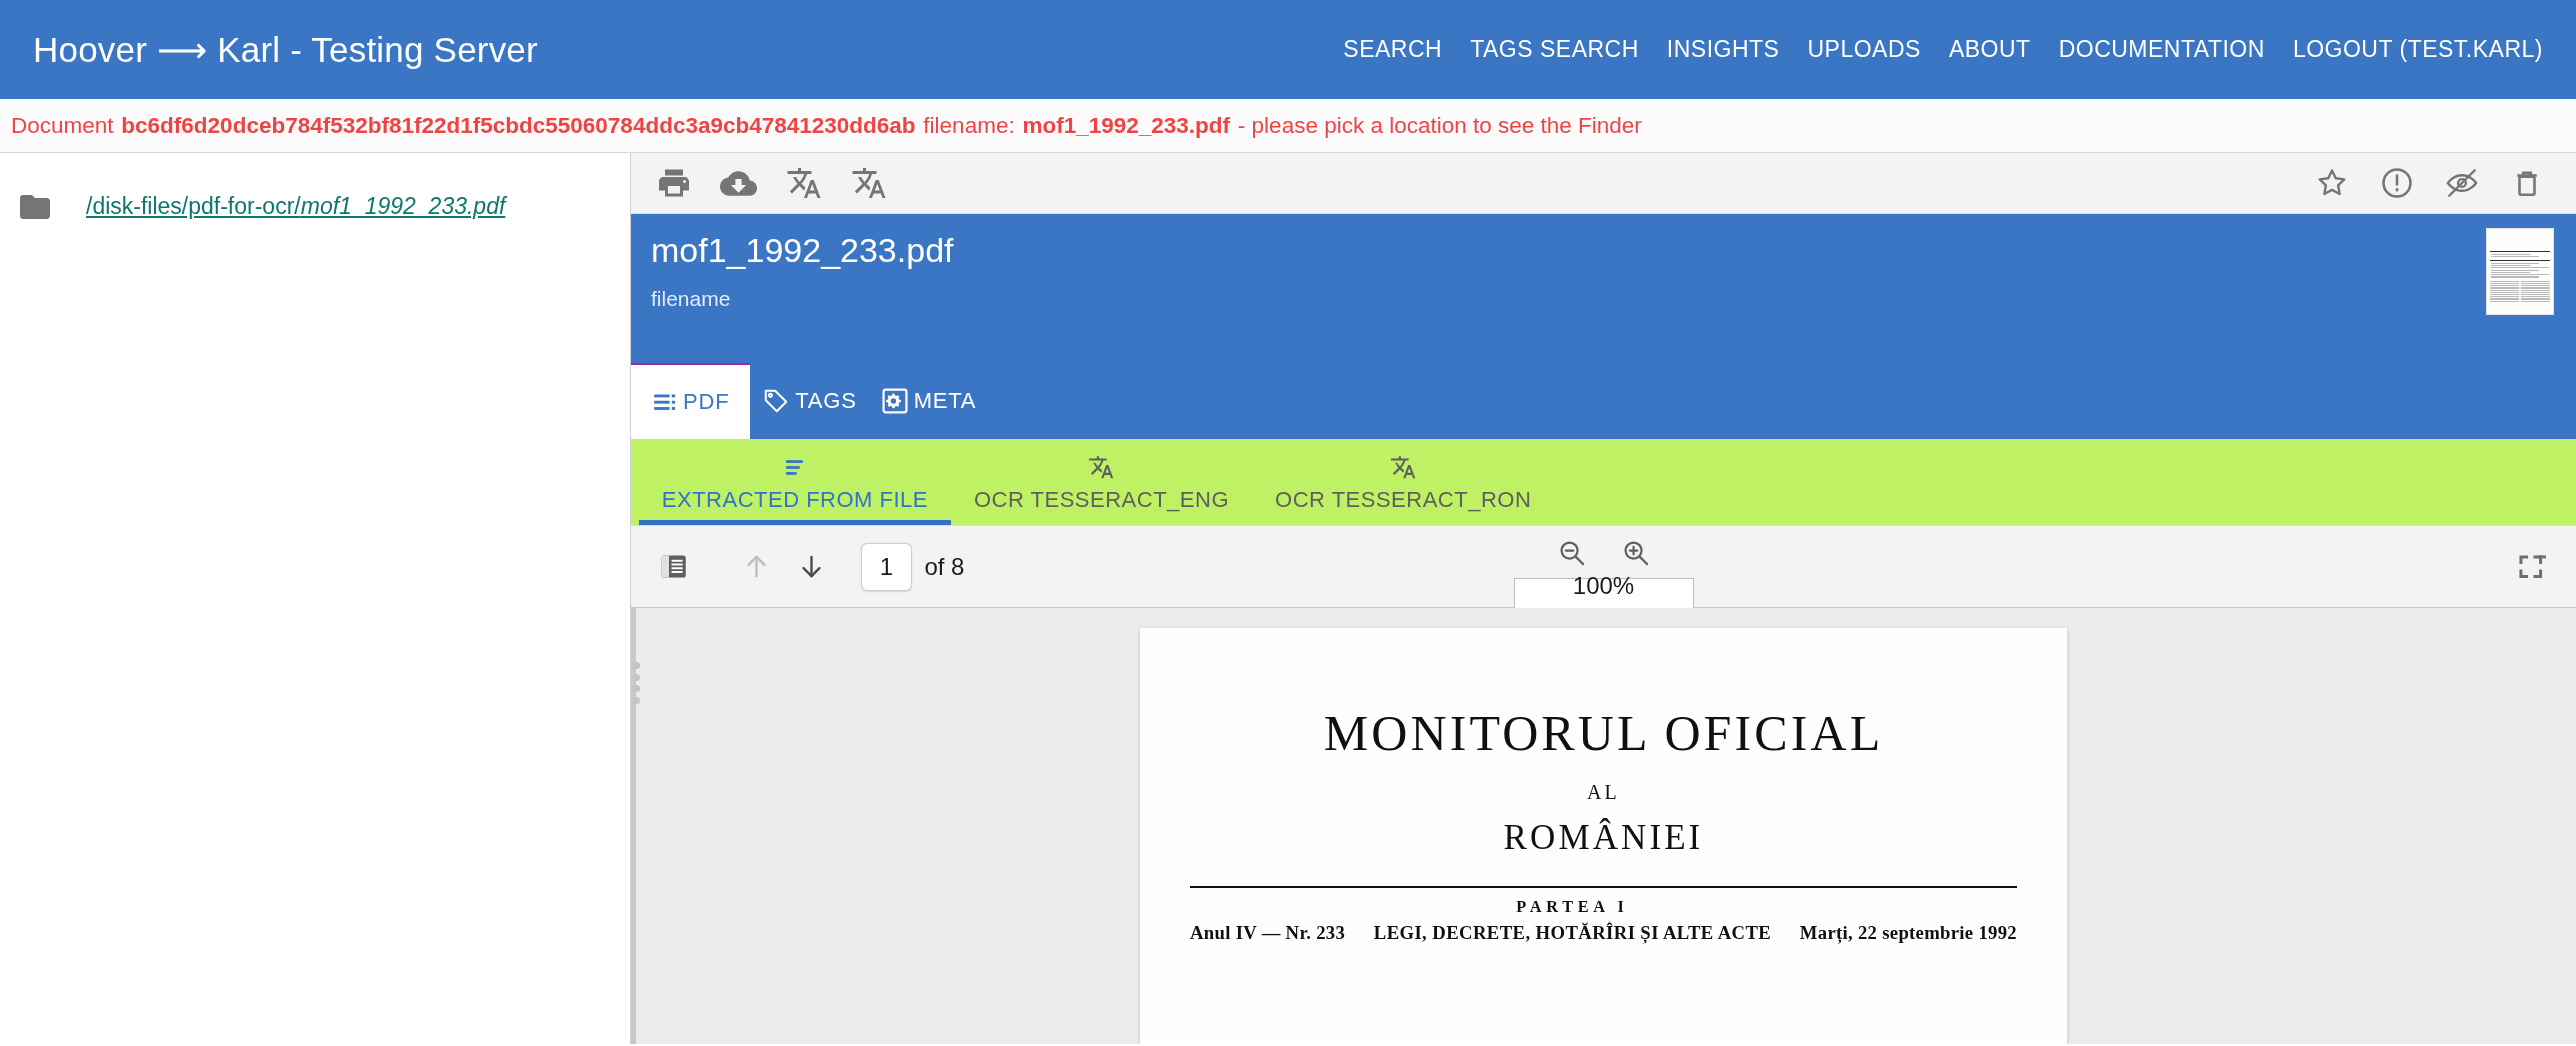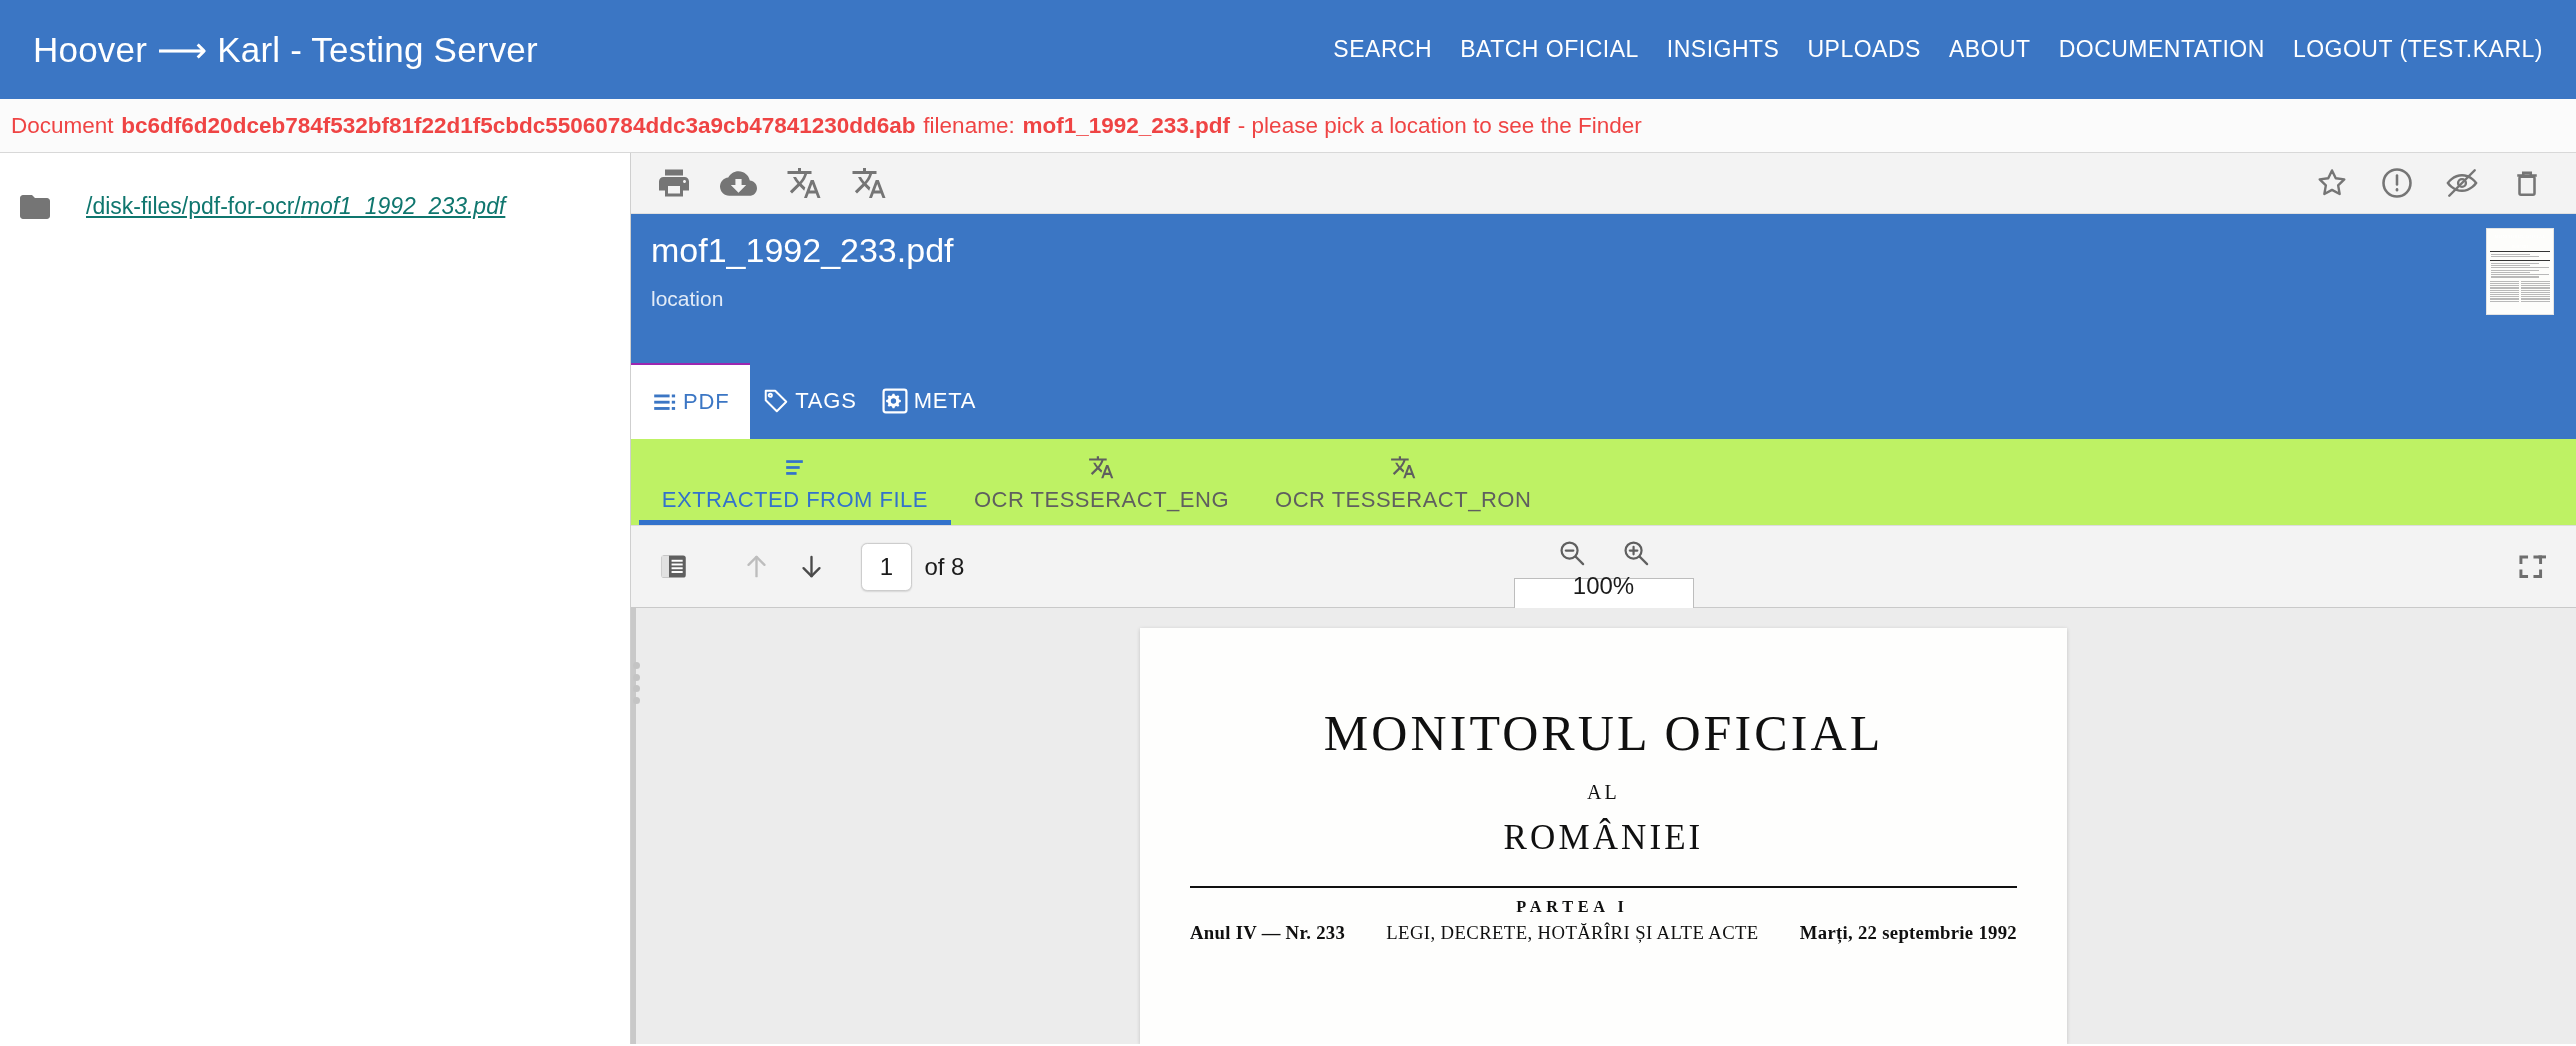--- a/index.html
+++ b/index.html
@@ -342,30 +342,30 @@
   }
   .p-meta {
     display: flex;
     align-items: flex-end;
     justify-content: space-between;
     margin-top: 9.3px;
   }
   .p-meta .side-txt { font-size: 18.7px; font-weight: 700; letter-spacing: 0.3px; white-space: nowrap; }
   .p-meta .center { text-align: center; flex: 1 1 auto; }
   .p-partea { font-size: 16.3px; font-weight: 700; letter-spacing: 4.7px; }
-  .p-acts { font-size: 18.7px; font-weight: 400; letter-spacing: 0.4px; margin-top: 4.7px; }
+  .p-acts { font-size: 18.7px; font-weight: 700; letter-spacing: 0.4px; margin-top: 4.7px; }
 </style>
 </head>
 <body>
 
 <div class="appbar">
   <div class="app-title">Hoover ⟶ Karl - Testing Server</div>
   <div class="nav">
     <a class="nav-link">SEARCH</a>
-    <a class="nav-link">BATCH OFICIAL</a>
+    <a class="nav-link">TAGS SEARCH</a>
     <a class="nav-link">INSIGHTS</a>
     <a class="nav-link">UPLOADS</a>
     <a class="nav-link">ABOUT</a>
     <a class="nav-link">DOCUMENTATION</a>
     <a class="nav-link">LOGOUT (TEST.KARL)</a>
   </div>
 </div>
 
 <div class="docinfo">
   <span>Document</span>
@@ -441,21 +441,21 @@
             <path d="M5.5 7h13"></path>
             <path d="M9.5 7V5.2h5V7"></path>
             <rect x="7" y="7.8" width="10" height="12" rx="1"></rect>
           </svg>
         </span>
       </div>
     </div>
 
     <div class="dochead">
       <div class="dochead-title">mof1_1992_233.pdf</div>
-      <div class="dochead-sub">location</div>
+      <div class="dochead-sub">filename</div>
       <div class="thumb">
         <div class="tl1">MONITORUL OFICIAL</div>
         <div class="tl2">AL</div>
         <div class="tl3">ROMÂNIEI</div>
         <div class="trule"></div>
         <div class="tline s"></div>
           <div class="tline m"></div>
         <div class="trule"></div>
         <div class="tline m"></div>
           <div class="tline s"></div>

